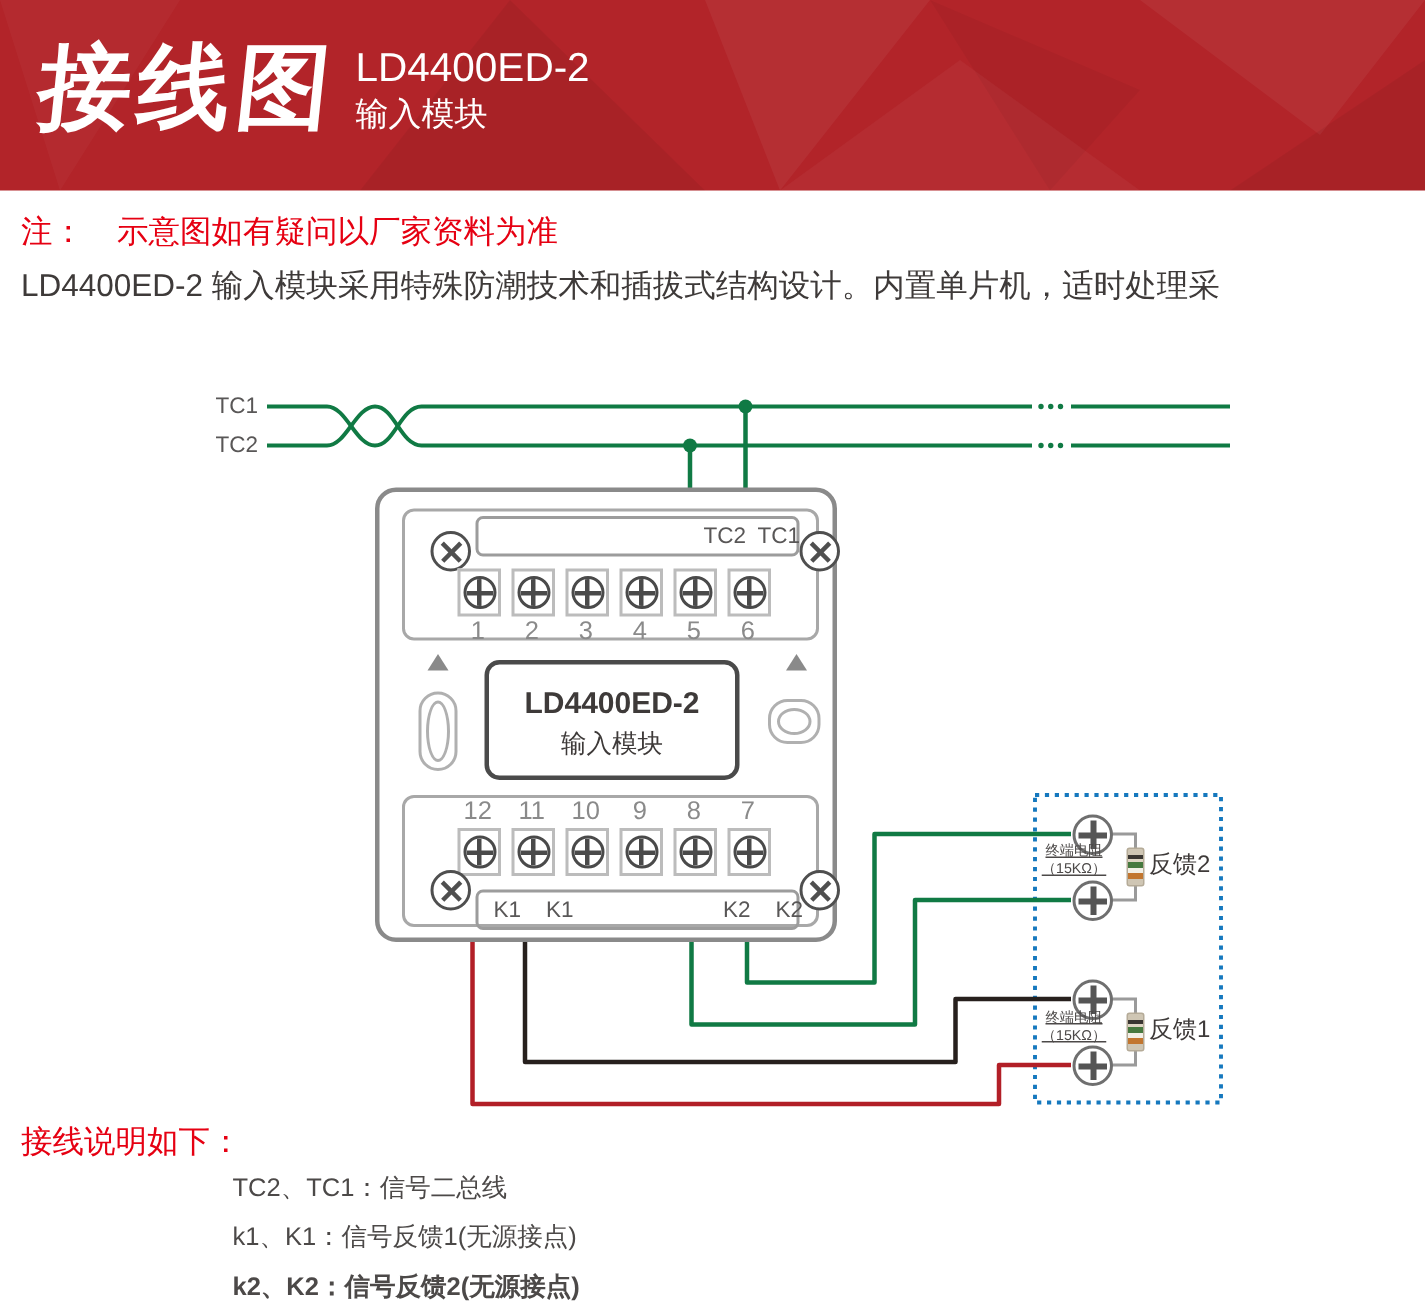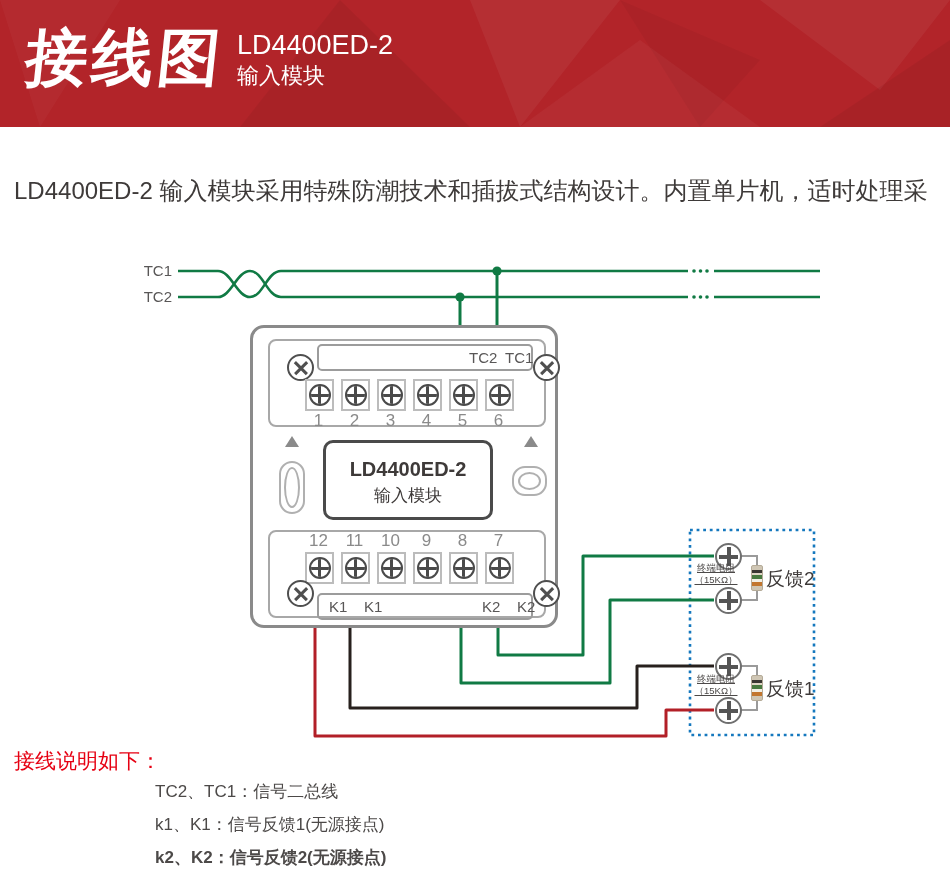--- a/index.html
+++ b/index.html
@@ -12,21 +12,21 @@
   .banner-pattern { position:absolute; left:0; top:0; }
   .banner-title { position:absolute; left:26px; top:16px; color:#fff; font-size:62px; font-weight:bold;
                   letter-spacing:4px; transform:skewX(-6deg); }
   .banner-sub { position:absolute; left:237px; top:30px; color:#fff; }
   .banner-model { font-size:27px; line-height:30px; }
   .banner-module { font-size:22px; line-height:26px; margin-top:3px; }
 
   
   .note { position:absolute; left:14px; top:140px; font-size:21px; color:#e60012; }
   .note-prefix { margin-right:22px; }
-  .desc { position:absolute; left:14px; top:172px; width:930px; font-size:24px; line-height:37px; color:#3e3a39; }
+  .desc { position:absolute; left:14px; top:172px; width:930px; font-size:21px; line-height:37px; color:#3e3a39; }
 
   
   .wires { position:absolute; left:0; top:0; z-index:1; pointer-events:none; }
   .bus-label { position:absolute; width:38px; text-align:right; font-size:15px; color:#595757; z-index:2; }
   .bus-tc1 { left:134px; top:262px; }
   .bus-tc2 { left:134px; top:288px; }
 
   
   .module { position:absolute; left:250px; top:325px; width:308px; height:303px; background:#fff;
             border:3px solid #8a8a8a; border-radius:14px; z-index:2; }
@@ -74,21 +74,21 @@
   .fscrew { position:absolute; width:27px; height:27px; border:2.5px solid #6f6f6f; border-radius:50%;
             background:#fff; z-index:3; }
   .fscrew::before,.fscrew::after { content:""; position:absolute; background:#555; }
   .fscrew::before { left:2px; right:2px; top:50%; height:4px; margin-top:-2px; }
   .fscrew::after  { top:2px; bottom:2px; left:50%; width:4px; margin-left:-2px; }
   .resistor { position:absolute; width:12px; height:26px; border:1px solid #b5ab98; border-radius:2px; z-index:3;
       background:linear-gradient(#cfc6b4 0,#cfc6b4 4px,#3a3632 4px,#3a3632 7px,#ded5c4 7px,#ded5c4 9px,
                  #47793f 9px,#47793f 13px,#f2efe6 13px,#f2efe6 16px,#c2762f 16px,#c2762f 20px,#cfc6b4 20px); }
   .rlabel { position:absolute; width:50px; left:691px; text-align:center; font-size:9.5px; line-height:12px;
             color:#4c4948; z-index:3;text-decoration:underline; }
-  .fname { position:absolute; left:766px; font-size:19px; color:#3e3a39; z-index:3; }
+  .fname { position:absolute; left:766px; font-size:16px; color:#3e3a39; z-index:3; }
 
   
   .legend-title { position:absolute; left:14px; top:747px; font-size:21px; color:#e60012; }
   .legend-item { position:absolute; left:122px; font-size:17px; color:#4c4948;margin-left:33px; }
   .li-0 { top:780px; } .li-1 { top:813px; } .li-2 { top:846px;font-weight:bold; }
 </style>
 </head>
 <body>
 
 <div class="page">
@@ -103,20 +103,23 @@
       <polygon points="520,127 640,40 760,127" fill="rgba(255,255,255,0.04)"></polygon>
       <polygon points="820,127 950,40 950,127" fill="rgba(0,0,0,0.05)"></polygon>
     </svg>
     <div class="banner-title">接线图</div>
     <div class="banner-sub">
       <div class="banner-model">LD4400ED-2</div>
       <div class="banner-module">输入模块</div>
     </div>
   </header>
 
+  <div class="note">
+    <span class="note-prefix">注：</span><span>示意图如有疑问以厂家资料为准</span>
+  </div>
   <div class="desc">
     <div>LD4400ED-2 输入模块采用特殊防潮技术和插拔式结构设计。内置单片机，适时处理采</div>
   </div>
 
   <svg class="wires" width="950" height="872" viewBox="0 0 950 872">
 
     <rect x="690" y="530" width="124" height="205" fill="none" stroke="#1578be" stroke-width="2.6" stroke-dasharray="2.8 3.8"></rect>
 
     <path d="M178,271 H218 C231,271 237,297 250,297 C263,297 267,271 281,271 H688" fill="none" stroke="#107a44" stroke-width="2.6"></path>
     <path d="M714,271 H820" fill="none" stroke="#107a44" stroke-width="2.6"></path>

